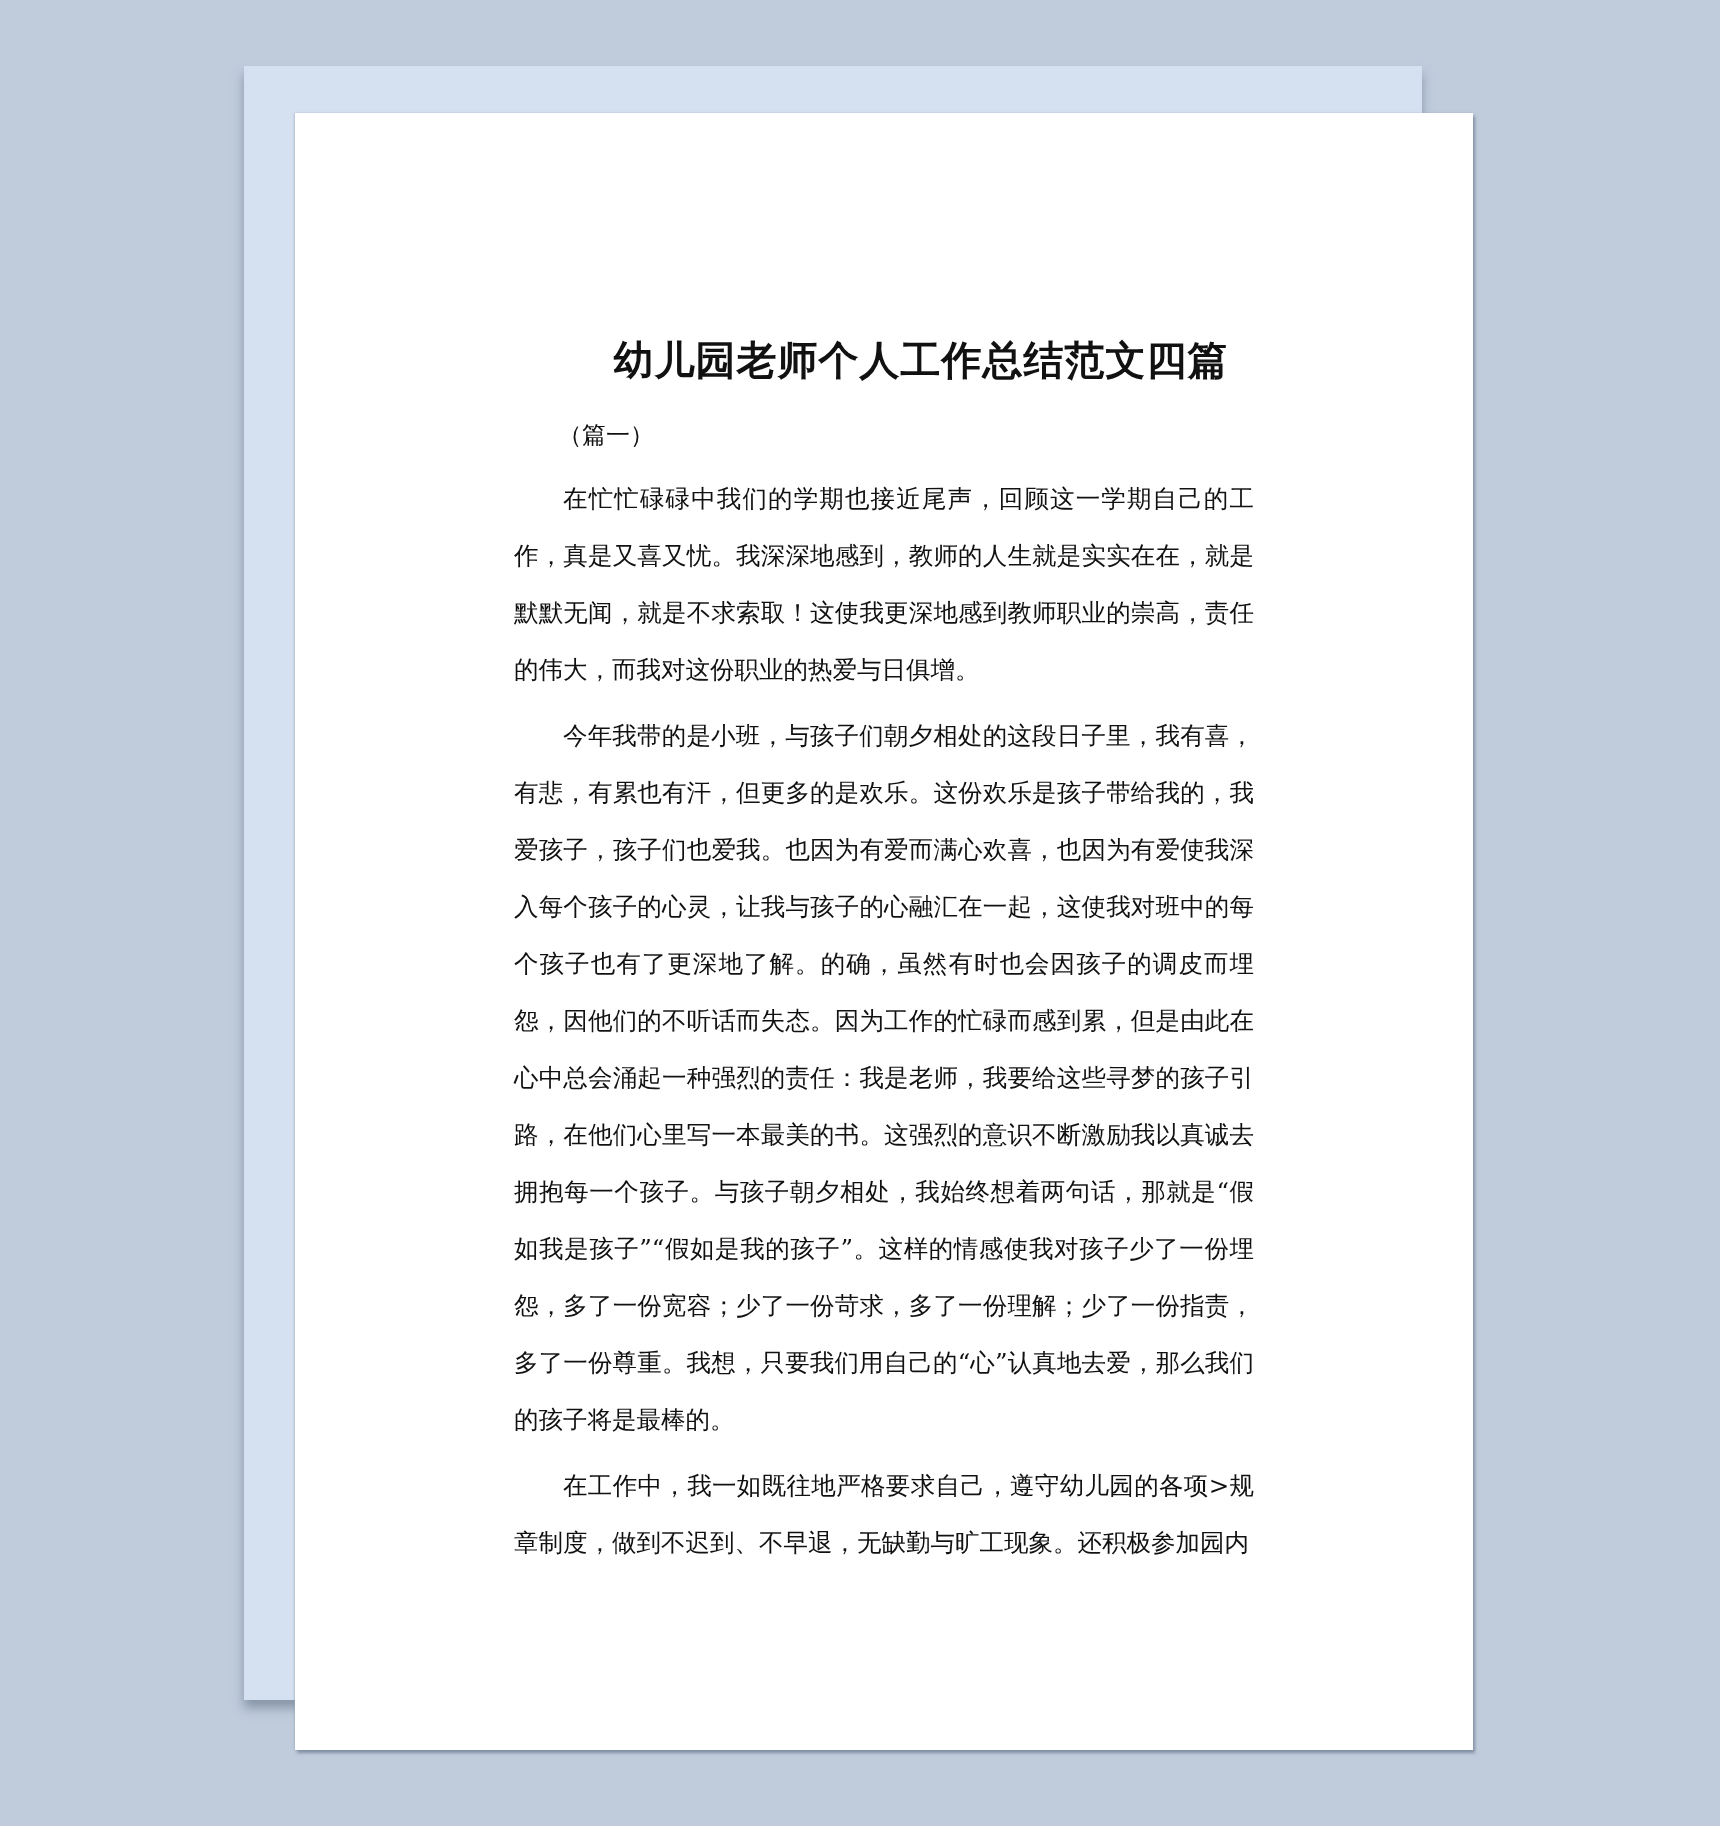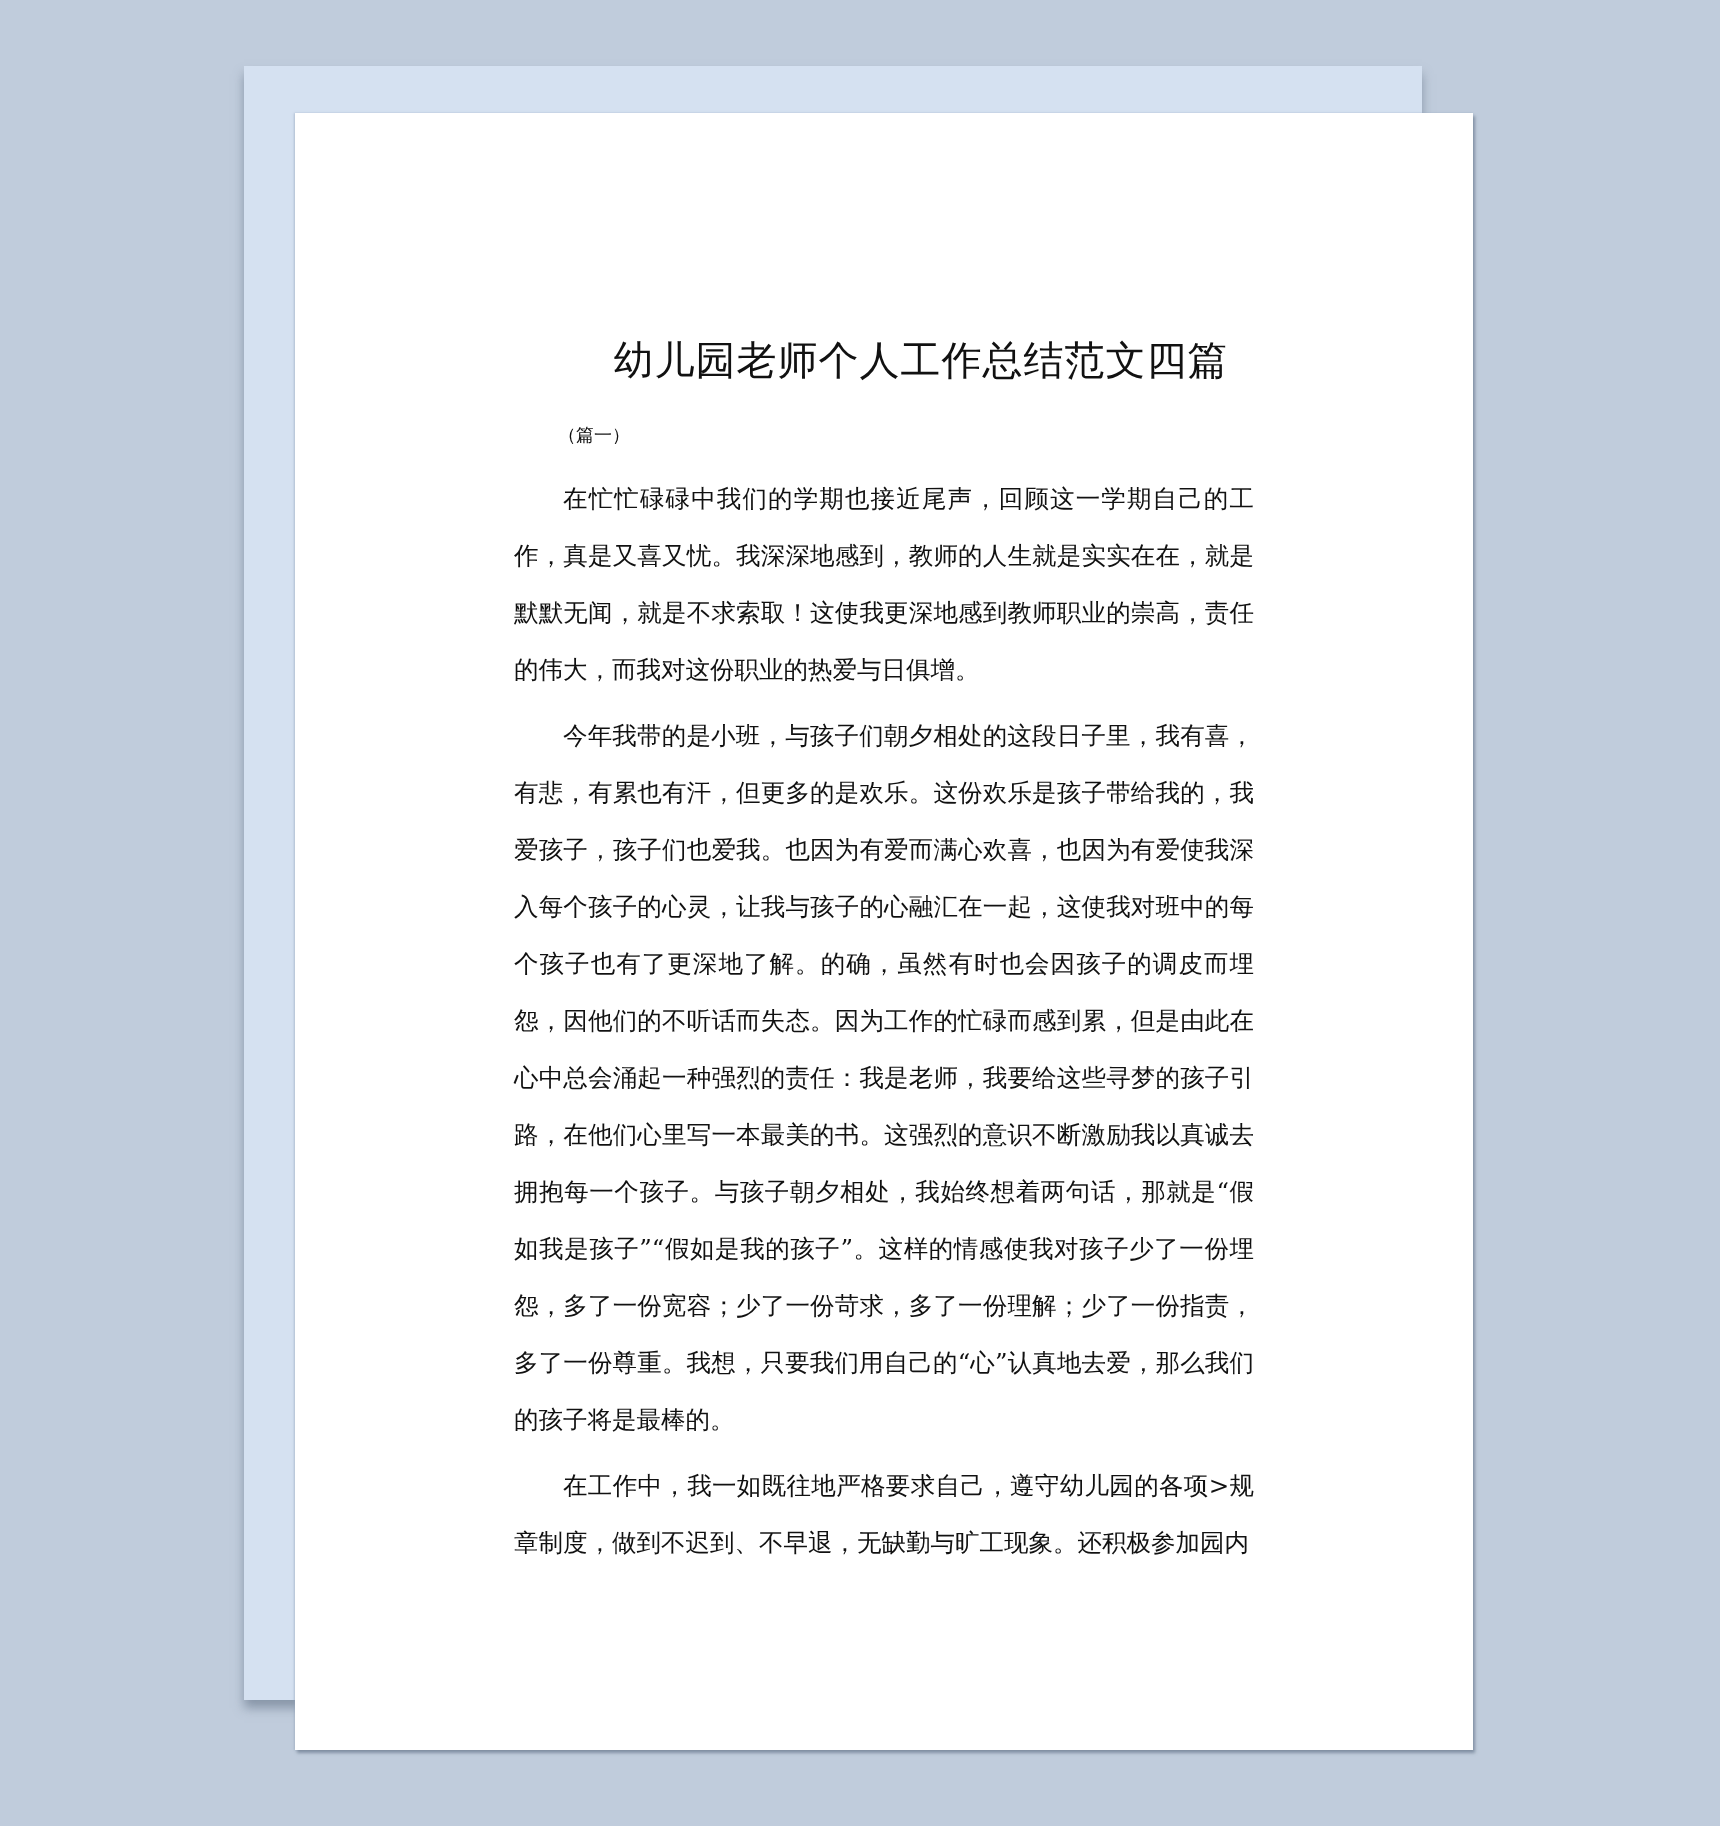--- a/index.html
+++ b/index.html
@@ -36,27 +36,27 @@
     position: absolute;
     left: 0;
     right: 0;
     top: 190px;
     text-align: center;
     padding-left: 74px;
     font-size: 40px;
     line-height: 60px;
     color: #111111;
     letter-spacing: 1px;
-    font-weight: normal;
+    font-weight: bold;
   }
   .section-label {
     position: absolute;
     left: 263px;
     top: 307px;
-    font-size: 18px;
+    font-size: 24px;
     line-height: 30px;
     color: #111111;
   }
   .body-text {
     position: absolute;
     left: 210px;
     top: 348px;
     width: 758px;
     color: #111111;
     font-size: 24.5px;

